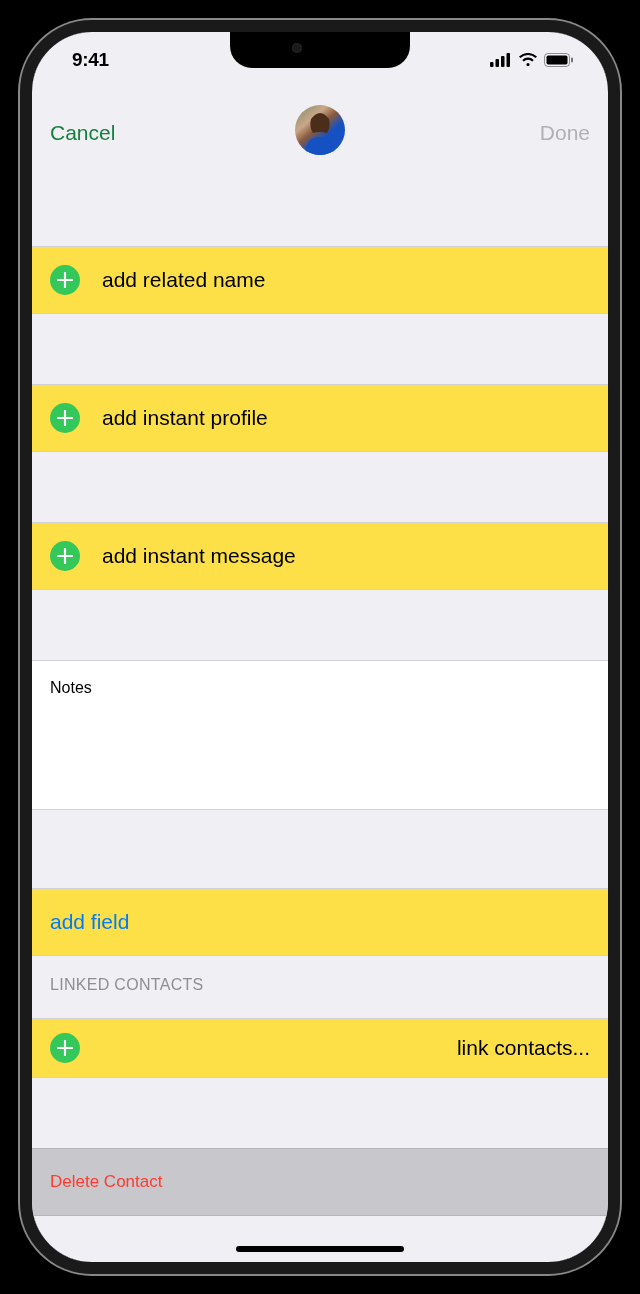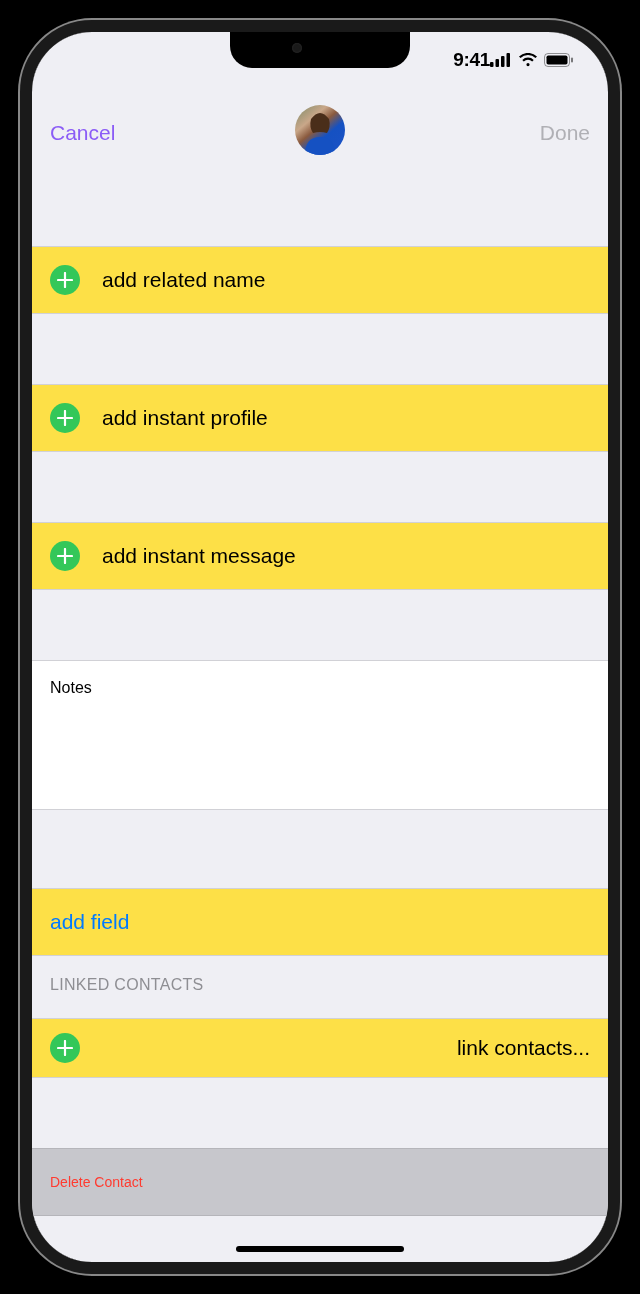--- a/index.html
+++ b/index.html
@@ -60,42 +60,42 @@
       border-radius: 60px;
       overflow: hidden;
       background: #efeff4;
       display: flex;
       flex-direction: column;
     }
     .status-bar {
       height: 56px;
       display: flex;
       align-items: center;
-      justify-content: flex-end;
+      justify-content: space-between;
       padding: 0 34px 0 40px;
       font-size: 19px;
       font-weight: 600;
     }
     .status-time { letter-spacing: -0.3px; }
     .status-right { display: flex; align-items: center; gap: 6px; }
     .nav-bar {
       height: 90px;
       display: flex;
       align-items: center;
       justify-content: space-between;
       padding: 0 18px;
       position: relative;
     }
     .nav-btn {
       font-size: 21px;
       font-weight: 400;
       background: none;
       border: none;
     }
-    .nav-cancel { color: #8b5cf6; }
+    .nav-cancel { color: #15803d; }
     .nav-done { color: #b0b0b5; }
     .avatar {
       position: absolute;
       left: 50%;
       top: 50%;
       transform: translate(-50%, -56%);
       width: 50px;
       height: 50px;
       border-radius: 50%;
       background: linear-gradient(140deg,#7a8a68 0%,#c9a789 30%,#8a5a3e 45%,#1551c2 62%,#1b52c6 100%);
@@ -144,21 +144,21 @@
       padding: 0 18px 24px 18px;
       font-size: 16px;
       color: #8e8e93;
       letter-spacing: 0.3px;
     }
     .row-delete {
       background: #c7c7cc;
       border-top: 1px solid #b5b5ba;
       border-bottom: 1px solid #b5b5ba;
       color: #ff3b30;
-      font-size: 14px;
+      font-size: 17px;
       height: 68px;
       display: flex;
       align-items: center;
       padding: 0 18px;
     }
     .home-indicator {
       position: absolute;
       bottom: 10px;
       left: 50%;
       transform: translateX(-50%);

